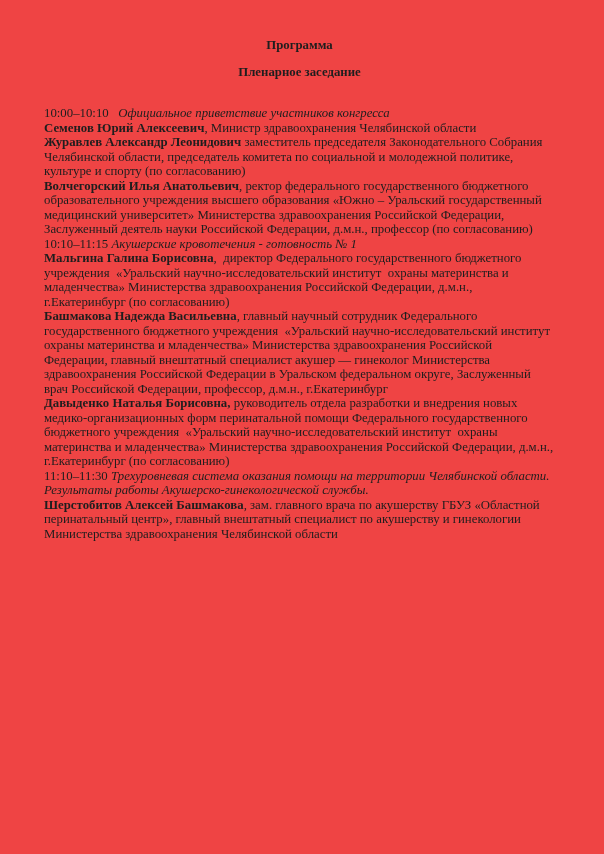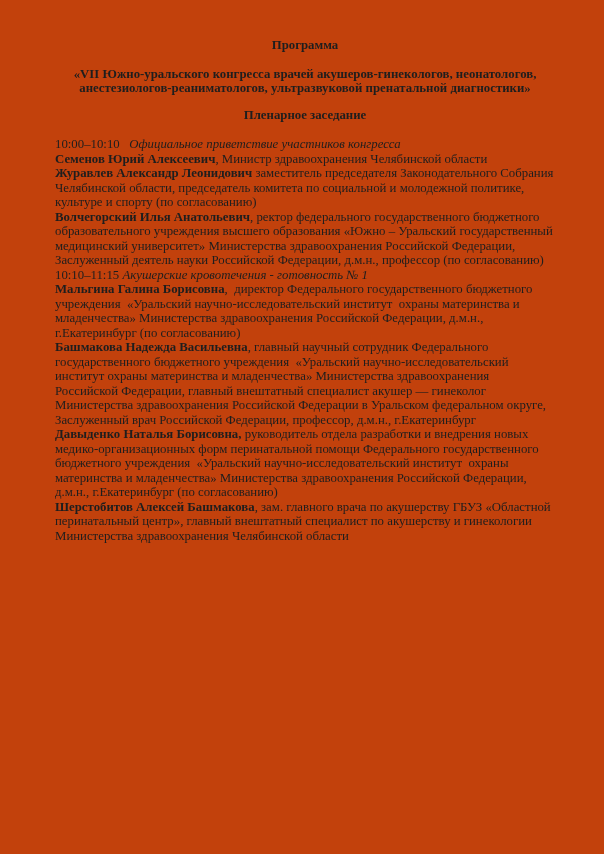--- a/index.html
+++ b/index.html
@@ -1,56 +1,55 @@
 <!DOCTYPE html>
 <html><head>
 <meta charset="utf-8">
 <style>
   html, body { margin: 0; padding: 0; background: #ffffff; }
   .page {
     position: relative;
     width: 604px;
     height: 854px;
     box-sizing: border-box;
-    background: #c2410c;
-    padding: 38px 49px 0 55px;
+    background: #ef4444;
+    padding: 38px 49px 0 44px;
     font-family: "Liberation Serif", "DejaVu Serif", serif;
     font-size: 12.8px;
     line-height: 14.5px;
     color: #1e1e1e;
     overflow: hidden;
   }
   .center { text-align: center; }
   .bold { font-weight: bold; }
   .congress-title {
     margin: 14px auto 0;
     max-width: 500px;
     font-weight: bold;
     text-align: center;
   }
   .session { margin-top: 12px; }
-  .doc-body { margin-top: 15px; }
+  .doc-body { margin-top: 27px; }
   .para {
     margin: 0;
     white-space: pre-wrap;
     text-align: left;
   }
   .bd { font-weight: bold; }
   .it { font-style: italic; }
   .rn { font-style: normal; font-weight: normal; }
   .break-line { margin-top: 36px; font-weight: bold; text-align: center; }
 </style>
 </head>
 <body>
 
 <div class="page">
 
   <div class="center bold">Программа</div>
 
-  <div class="congress-title">«VII Южно-уральского конгресса врачей акушеров-гинекологов, неонатологов, анестезиологов-реаниматологов, ультразвуковой пренатальной диагностики»</div>
 
   <div class="center bold session">Пленарное заседание</div>
 
   <div class="doc-body">
 
     <p class="para"><span class="rn">10:00–10:10   </span><span class="it">Официальное приветствие участников конгресса</span></p>
 
     <p class="para"><span class="bd">Семенов Юрий Алексеевич</span><span class="rn">, Министр здравоохранения Челябинской области</span></p>
 
     <p class="para"><span class="bd">Журавлев Александр Леонидович</span><span class="rn"> заместитель председателя Законодательного Собрания Челябинской области, председатель комитета по социальной и молодежной политике, культуре и спорту (по согласованию)</span></p>
@@ -59,19 +58,20 @@
 
     <p class="para"><span class="rn">10:10–11:15 </span><span class="it">Акушерские кровотечения - готовность № 1</span></p>
 
     <p class="para"><span class="bd">Мальгина Галина Борисовна</span><span class="rn">,  директор Федерального государственного бюджетного учреждения  «Уральский научно-исследовательский институт  охраны материнства и младенчества» Министерства здравоохранения Российской Федерации, д.м.н., г.Екатеринбург (по согласованию)</span></p>
 
     <p class="para"><span class="bd">Башмакова Надежда Васильевна</span><span class="rn">, главный научный сотрудник Федерального государственного бюджетного учреждения  «Уральский научно-исследовательский институт охраны материнства и младенчества» Министерства здравоохранения Российской Федерации, главный внештатный специалист акушер — гинеколог Министерства здравоохранения Российской Федерации в Уральском федеральном округе, Заслуженный врач Российской Федерации, профессор, д.м.н., г.Екатеринбург</span></p>
 
     <p class="para"><span class="bd">Давыденко Наталья Борисовна,</span><span class="rn"> руководитель отдела разработки и внедрения новых медико-организационных форм перинатальной помощи Федерального государственного бюджетного учреждения  «Уральский научно-исследовательский институт  охраны материнства и младенчества» Министерства здравоохранения Российской Федерации, д.м.н., г.Екатеринбург (по согласованию)</span></p>
 
 
+    <p class="para"><span class="rn">11:10–11:30 </span><span class="it">Трехуровневая система оказания помощи на территории Челябинской области. Результаты работы Акушерско-гинекологической службы.</span></p>
 
     <p class="para"><span class="bd">Шерстобитов Алексей Башмакова</span><span class="rn">, зам. главного врача по акушерству ГБУЗ «Областной перинатальный центр», главный внештатный специалист по акушерству и гинекологии Министерства здравоохранения Челябинской области</span></p>
 
   </div>
 
 
 </div>
 
 </body></html>

